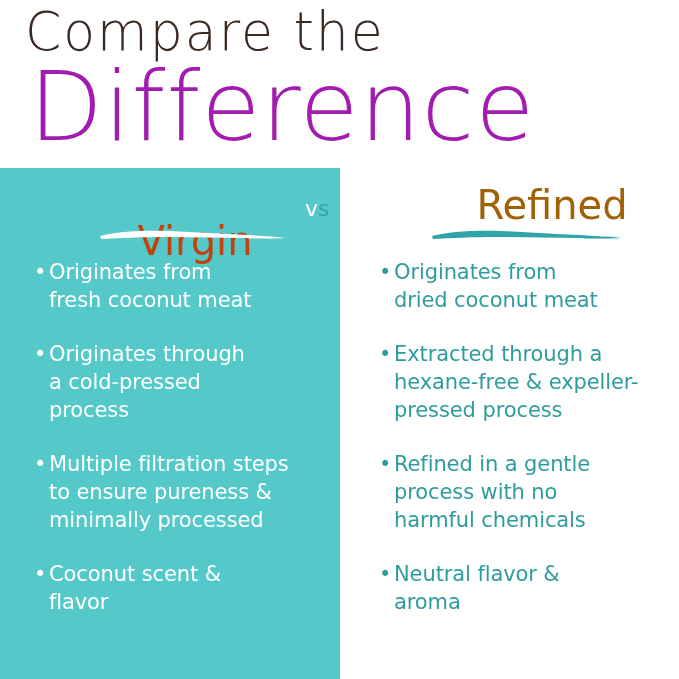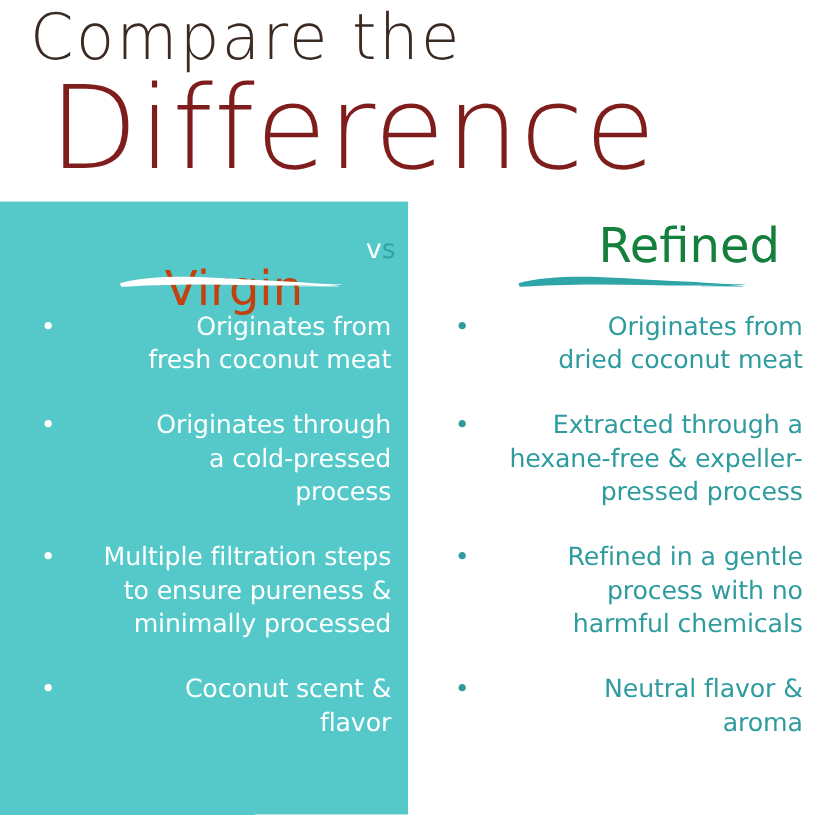--- a/index.html
+++ b/index.html
@@ -38,29 +38,29 @@
     font-weight: 300;
     font-size: 52px;
     line-height: 60px;
     letter-spacing: 2px;
     color: #3a2a22;
     -webkit-text-stroke: 0px;
     transform: scaleY(1.02);
   }
   .title-big {
     position: absolute;
-    left: 16px;
+    left: 4px;
     top: 52px;
     width: 554px;
     font-family: "DejaVu Sans", sans-serif;
     font-weight: 300;
     font-size: 96px;
     line-height: 110px;
     letter-spacing: 1px;
-    color: #7f1d1d;
+    color: #a21caf;
   }
 
   
   .teal-panel {
     position: absolute;
     left: 0;
     top: 168px;
     width: 340px;
     height: 511px;
     background: #55c9c9;
@@ -85,24 +85,24 @@
     letter-spacing: 0px;
   }
   .colhead-left {
     left: 100px;
     width: 190px;
     text-align: center;
     color: #c2410c;
     margin-top: 36px;
   }
   .colhead-right {
-    left: 430px;
+    left: 442px;
     width: 220px;
-    text-align: right;
-    color: #15803d;
+    text-align: center;
+    color: #a16207;
   }
 
   
   .brush {
     position: absolute;
     height: 13px;
     overflow: visible;
   }
   .brush-left {
     left: 98px;
@@ -155,21 +155,20 @@
   }
   .bullet-dot {
     flex: 0 0 auto;
     width: 15px;
     font-size: 21px;
     line-height: 28px;
   }
   .bullet-text {
     flex: 1 1 auto;
     white-space: pre-line;
-    text-align: right;
   }
 </style>
 </head>
 <body>
 
 <div id="poster">
 
   <div class="header">
     <div class="title-small">Compare the</div>
     <div class="title-big">Difference</div>

